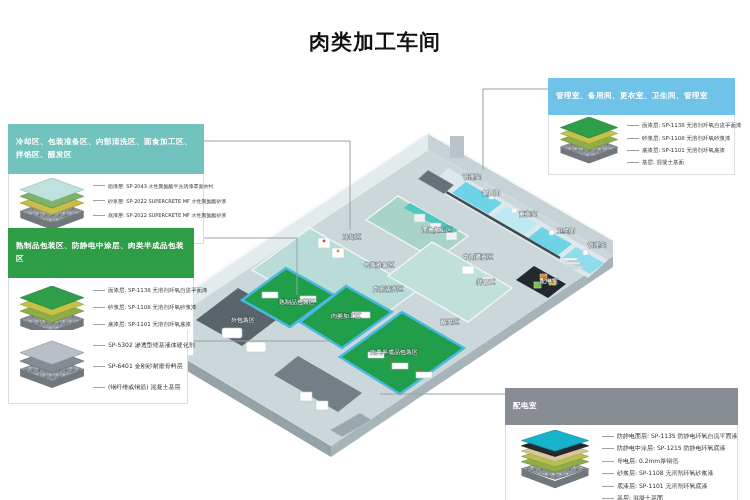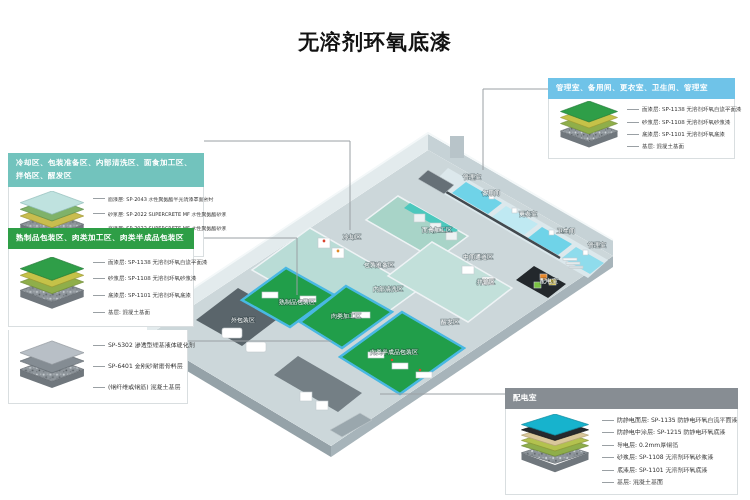--- a/index.html
+++ b/index.html
@@ -3,43 +3,43 @@
 <meta charset="utf-8">
 <style>
   html,body{margin:0;padding:0;background:#fff;}
   .stage{position:relative;width:750px;height:500px;background:#fff;overflow:hidden;
          font-family:"DejaVu Sans","Liberation Sans",sans-serif;}
   .title{position:absolute;left:0;right:0;top:28px;text-align:center;
          font-size:21px;font-weight:bold;color:#111;letter-spacing:1px;margin:0;}
   svg{display:block;}
   .plan{position:absolute;left:0;top:0;}
   .callout{position:absolute;z-index:3;}
-  .chead{color:#fff;font-size:7.5px;font-weight:bold;padding:4px 8px;line-height:1.7;letter-spacing:.5px;}
-  .hdr-teal{background:#72c3bd;margin-top:29px;}
+  .chead{color:#fff;font-size:7.5px;font-weight:bold;padding:12px 8px;line-height:1.7;letter-spacing:.5px;}
+  .hdr-teal{background:#72c3bd;}
   .hdr-green{background:#2e9e46;}
   .hdr-gray{background:#878d93;}
   .hdr-blue{background:#6fc3e8;}
   .cbody{background:#fff;border:1px solid #d9dee0;border-top:none;display:flex;align-items:center;padding:5px 6px;box-sizing:border-box;}
   .stack{flex:none;margin-right:4px;}
   .rows{flex:1;display:flex;flex-direction:column;justify-content:space-around;align-self:stretch;min-width:0;}
   .row{display:flex;align-items:center;gap:3px;color:#333;white-space:nowrap;}
   .dash{width:12px;height:1px;background:#9aa0a4;flex:none;}
   .f50 .row{font-size:5px;}
   .f55 .row{font-size:5.5px;}
   .f60 .row{font-size:6px;}
   .room-label{font-size:6px;fill:#ffffff;paint-order:stroke;stroke:rgba(40,55,60,.45);stroke-width:1.4px;
               text-anchor:middle;font-family:"DejaVu Sans","Liberation Sans",sans-serif;}
   .leader{stroke:#9aa0a4;stroke-width:1;fill:none;}
 </style>
 </head>
 <body>
 
 <div class="stage">
 
-  <h1 class="title">无溶剂环氧底漆</h1>
+  <h1 class="title">肉类加工车间</h1>
 
   <svg class="plan" width="750" height="500" viewBox="0 0 750 500">
     <defs>
       <pattern id="speck" width="8" height="8" patternUnits="userSpaceOnUse">
         <rect width="8" height="8" fill="#8e959b"></rect>
         <circle cx="2" cy="2" r="1.2" fill="#cdd3d7"></circle>
         <circle cx="5" cy="5" r="1" fill="#565c61"></circle>
         <circle cx="6.5" cy="1.5" r=".8" fill="#b5bbbf"></circle>
         <circle cx="2" cy="6.5" r=".8" fill="#6a7177"></circle>
       </pattern>
@@ -169,21 +169,21 @@
           </div>
         <div class="row">
             <span class="dash"></span>
             <span>基层: 混凝土基面</span>
           </div>
       </div>
     </div>
   </div>
 
   <div class="callout" style="left:8px;top:228px;width:186px;">
-    <div class="chead hdr-green">熟制品包装区、肉类加工区、肉类半成品包装区</div>
+    <div class="chead hdr-green">熟制品包装区、防静电中涂层、肉类半成品包装区</div>
     <div class="cbody f55" style="height:78px;">
       <svg class="stack" width="74" height="60" viewBox="0 0 88 72">
         <polygon points="6,40 44,54 44,62 6,48" fill="#70777d"></polygon>
         <polygon points="44,54 82,40 82,48 44,62" fill="#70777d"></polygon>
         <polygon points="6,40 44,26 82,40 44,54" fill="url(#speck)" stroke="#5f666c" stroke-width=".8"></polygon>
         <polygon points="6,30 44,16 82,30 44,44" fill="#8fae4a" stroke="#6d8a33" stroke-width=".8"></polygon>
         <polygon points="6,22 44,8 82,22 44,36" fill="#c5c248" stroke="#989530" stroke-width=".8"></polygon>
         <polygon points="6,14 44,0 82,14 44,28" fill="#2f9e48" stroke="#1f7534" stroke-width=".8"></polygon>
       </svg>
       <div class="rows">

